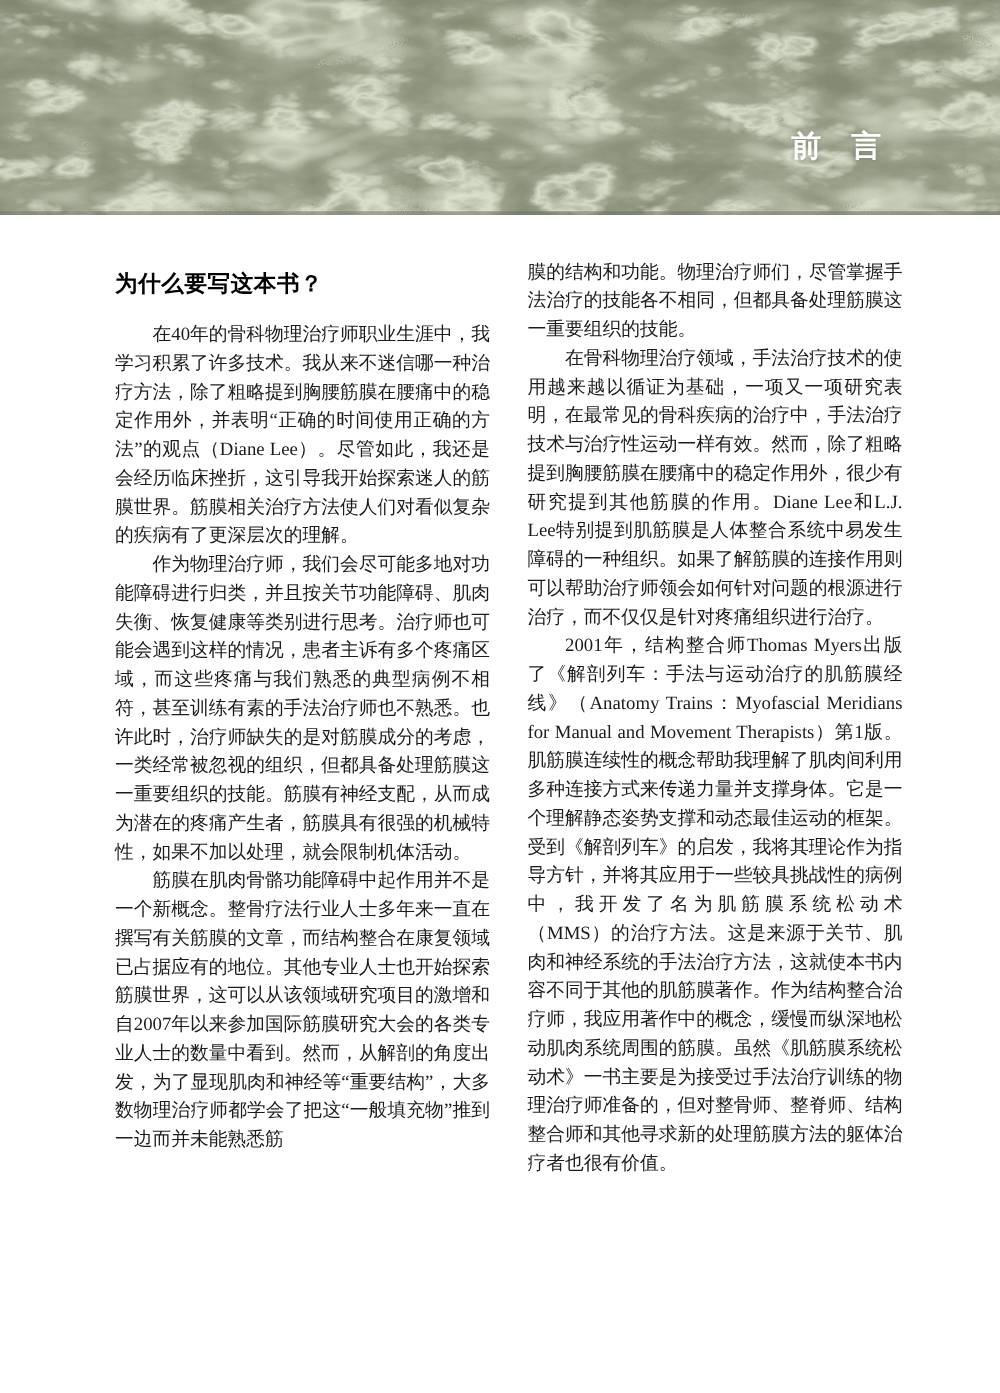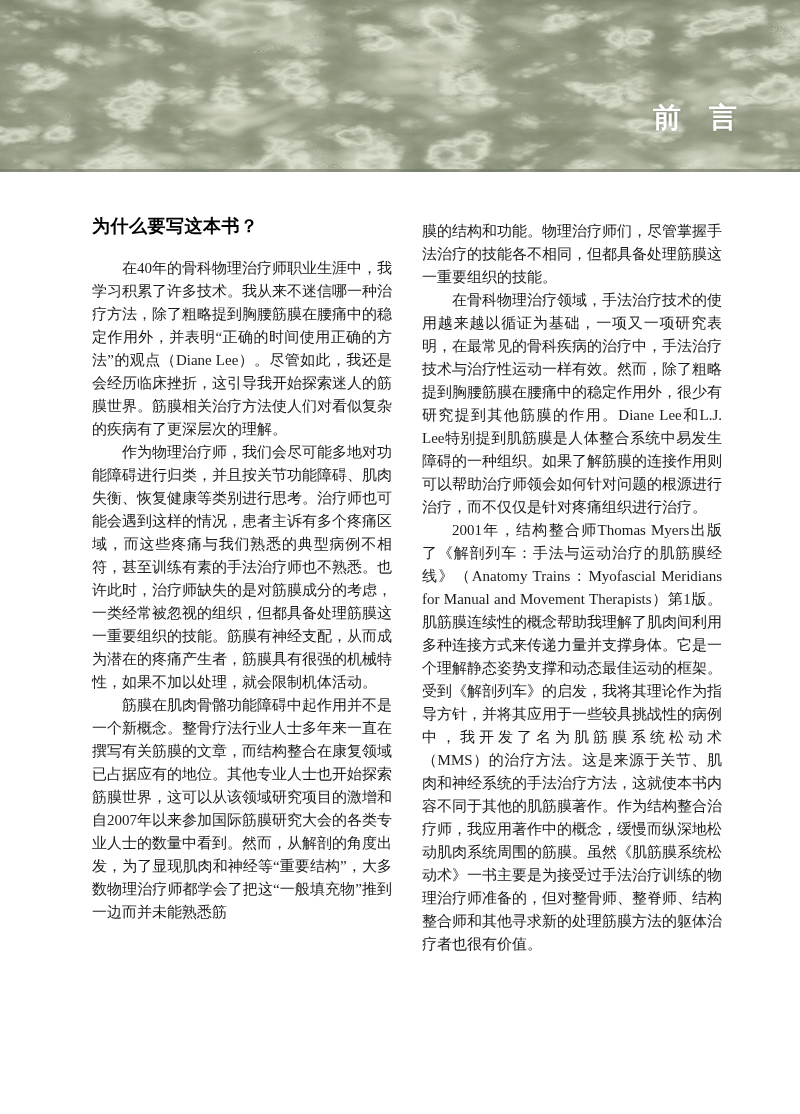--- a/index.html
+++ b/index.html
@@ -21,36 +21,35 @@
     width: 800px; height: 172px;
     overflow: hidden;
   }
   .banner svg { display: block; }
   .page-title {
     position: absolute;
     left: 633px;
     top: 103px;
     font-family: "Liberation Sans", "DejaVu Sans", sans-serif;
     font-weight: bold;
-    font-size: 28px;
+    font-size: 24px;
     line-height: 30px;
     color: var(--title-color, #ffffff);
     text-shadow: 0 0 3px rgba(60,70,50,0.35);
     white-space: nowrap;
-    margin-left: 20px;
   }
   .col {
     position: absolute;
     width: 300px;
   }
   .col-left  { left: 92px;  top: 214px; }
-  .col-right { left: 422px; top: 220px; }
+  .col-right { left: 422px; top: 207px; }
   .section-heading {
     margin: 0 0 17px 0;
-    font-family: Liberation Mono, monospace;
+    font-family: Liberation Sans, sans-serif;
     font-weight: bold;
     font-size: 18px;
     line-height: 26px;
     letter-spacing: 0.5px;
     color: var(--heading-color, #000000);
   }
   .para {
     margin: 0;
     font-size: 15px;
     line-height: 23px;

